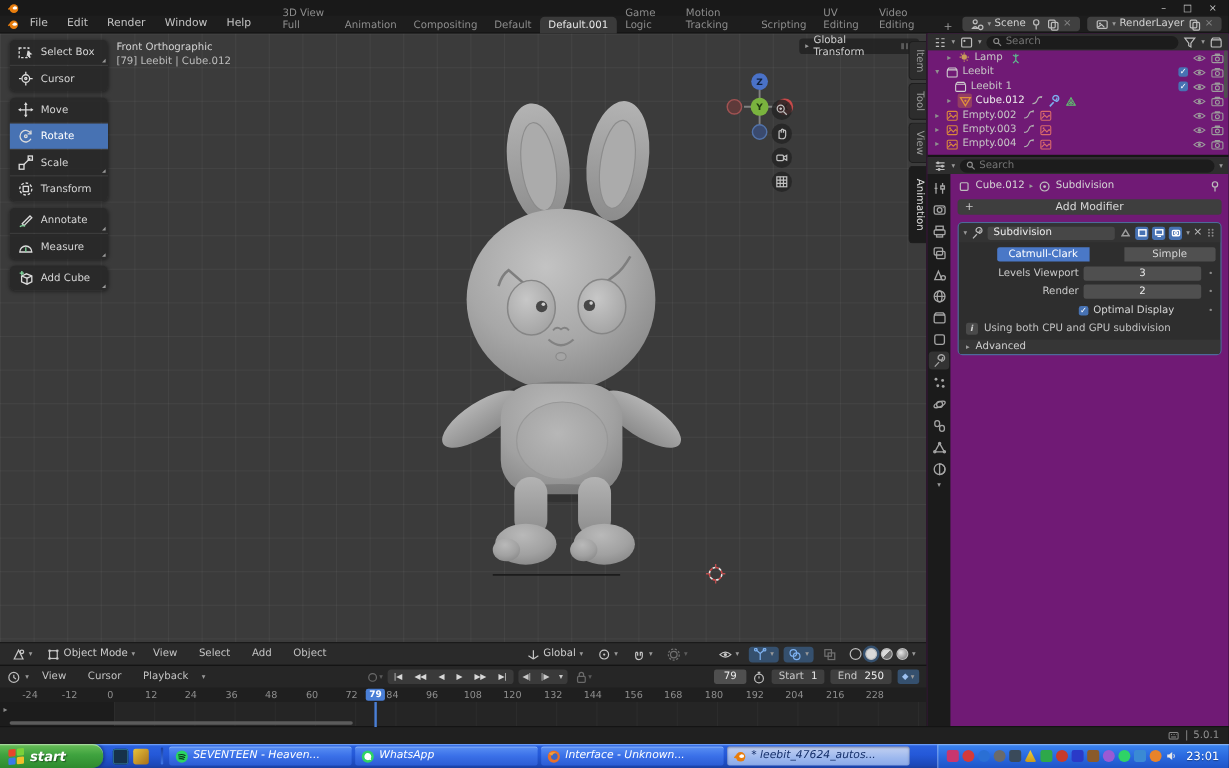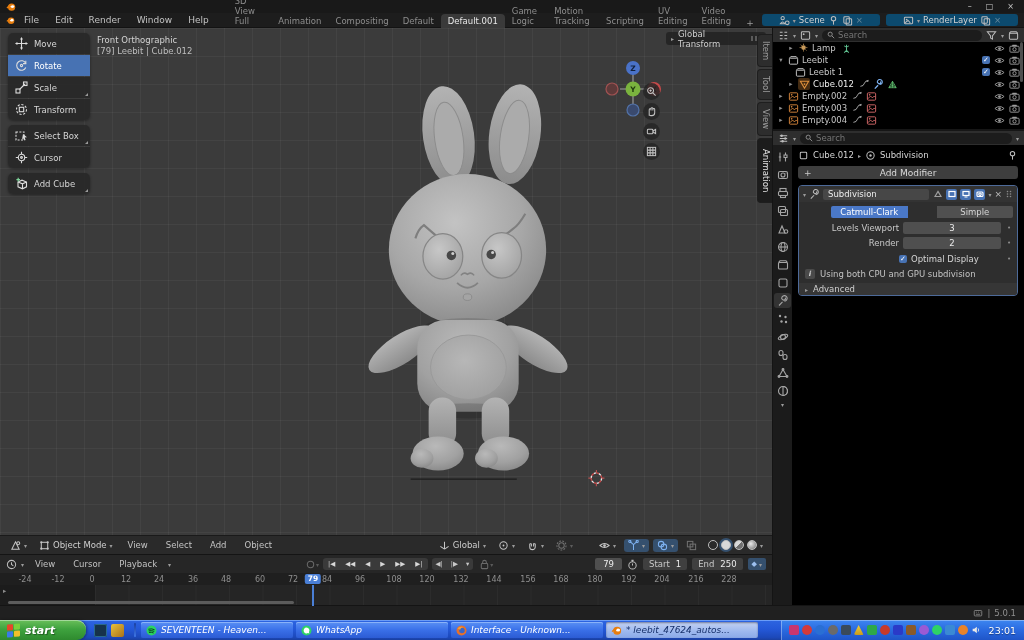--- a/index.html
+++ b/index.html
@@ -19,21 +19,21 @@
   .winbtns span{cursor:default;}
 
   
   #menubar{left:0;top:13px;width:1024px;height:15px;background:#1d1d1d;border-bottom:1px solid #131313;
     display:flex;align-items:center;padding:0 6px;gap:2px;}
   .menu-item{padding:1px 7px;color:#c3c3c3;}
   .ws-wrap{display:flex;align-items:flex-end;height:15px;margin-left:10px;}
   .ws-tab{padding:2px 7px 2px;color:#8d8d8d;font-size:8.5px;border-radius:4px 4px 0 0;}
   .ws-tab.active{background:#3a3a3a;color:#e8e8e8;}
   .ws-plus{color:#9d9d9d;padding:0 6px;}
-  .tb-widget{display:flex;align-items:center;gap:3px;background:#0c4a6e;border-radius:3px;height:12px;padding:0 17px;font-size:8.5px;color:#d2d2d2;}
+  .tb-widget{display:flex;align-items:center;gap:3px;background:#404040;border-radius:3px;height:12px;padding:0 7px;font-size:8.5px;color:#d2d2d2;}
   .dim{opacity:.45;}
 
   
   #viewport{left:0;top:28px;width:772px;height:507px;background:#3b3b3b;overflow:hidden;
     background-image:linear-gradient(rgba(255,255,255,.045) 1px,transparent 1px),
                      linear-gradient(90deg,rgba(255,255,255,.045) 1px,transparent 1px);
     background-size:28px 28px;}
   .vp-overlay{left:97px;top:7px;font-size:8.5px;color:#d4d4d4;line-height:11px;}
   .vp-overlay .sub{color:#bdbdbd;}
 
@@ -79,21 +79,21 @@
   .hicon .f{fill:#c6c6c6;stroke:none;}
   .hicon.blue *{stroke:#7db1f0;}
   .shade-dot{width:10px;height:10px;border-radius:50%;border:1px solid #bdbdbd;}
   .shade-dot.solid{background:#d9d9d9;}
   .shade-dot.mat{background:linear-gradient(135deg,#d9d9d9 50%,#6f6f6f 50%);}
   .shade-dot.rend{background:radial-gradient(circle at 35% 35%,#e8e8e8,#6f6f6f);}
   .shade-wrap{display:flex;align-items:center;gap:3px;padding:1px 3px;border-radius:3px;}
   .shade-wrap .sel{box-shadow:0 0 0 2px #35506e;}
 
   
-  #rightcol{left:772px;top:28px;width:252px;height:577px;background:#000000;border-left:1px solid #141414;display:flex;flex-direction:column;justify-content:center;}
+  #rightcol{left:772px;top:28px;width:252px;height:577px;background:#701a75;border-left:1px solid #141414;display:flex;flex-direction:column;justify-content:center;}
   .ed-header{height:14px;background:#2e2e2e;display:flex;align-items:center;gap:4px;padding:0 5px;flex:none;}
   .search{flex:1;height:11px;background:#1c1c1c;border-radius:6px;display:flex;align-items:center;gap:3px;padding:0 5px;}
   .search input{flex:1;background:transparent;border:none;outline:none;font:8.5px "DejaVu Sans",sans-serif;color:#cfcfcf;min-width:0;}
   .search input::placeholder{color:#757575;}
   .sicon{width:8px;height:8px;}
   .sicon *{stroke:#8d8d8d;fill:none;stroke-width:1.2;}
   .gicon{width:11px;height:11px;}
   .gicon *{stroke:#bdbdbd;fill:none;stroke-width:1.1;}
   .gicon .f{fill:#bdbdbd;stroke:none;}
 
@@ -349,20 +349,37 @@
       </g>
     </svg>
 
     <div class="vp-overlay abs">
       <div>Front Orthographic</div>
       <div class="sub">[79] Leebit | Cube.012</div>
     </div>
 
     <div id="toolshelf" class="abs">
       <div class="tgroup">
+        <div class="tool has-sub">
+          <svg class="ticon" viewBox="0 0 13 13">
+              <rect x="1" y="3" width="8" height="8" stroke-dasharray="2 1.4"></rect>
+              <path class="f" d="M8 5 L12 8.2 L9.7 8.6 L10.6 11 L9.4 11.4 L8.5 9 L7 10.6 Z"></path>
+            </svg>
+          <span>Select Box</span>
+        </div>
+        <div class="tool">
+          <svg class="ticon" viewBox="0 0 13 13">
+              <circle cx="6.5" cy="6.5" r="3.2"></circle>
+              <path d="M6.5 0.8 V3 M6.5 10 V12.2 M0.8 6.5 H3 M10 6.5 H12.2"></path>
+              <circle cx="6.5" cy="6.5" r="0.9" fill="#c86a5a" stroke="none"></circle>
+            </svg>
+          <span>Cursor</span>
+        </div>
+      </div>
+      <div class="tgroup">
         <div class="tool">
           <svg class="ticon" viewBox="0 0 13 13">
               <path d="M6.5 2 V11 M2 6.5 H11"></path>
               <path class="f" d="M6.5 0 L8 2.4 H5 Z M6.5 13 L8 10.6 H5 Z M0 6.5 L2.4 5 V8 Z M13 6.5 L10.6 5 V8 Z"></path>
             </svg>
           <span>Move</span>
         </div>
         <div class="tool active">
           <svg class="ticon" viewBox="0 0 13 13">
               <path d="M10.8 8.6 A4.8 4.8 0 1 1 10.8 4.4" stroke="#fff"></path>
@@ -384,32 +401,31 @@
           <svg class="ticon" viewBox="0 0 13 13">
               <circle cx="6.5" cy="6.5" r="5" stroke-dasharray="2.2 1.6"></circle>
               <rect x="4.3" y="4.3" width="4.4" height="4.4"></rect>
             </svg>
           <span>Transform</span>
         </div>
       </div>
       <div class="tgroup">
         <div class="tool has-sub">
           <svg class="ticon" viewBox="0 0 13 13">
-              <rect x="1" y="3" width="8" height="8" stroke-dasharray="2 1.4"></rect>
-              <path class="f" d="M8 5 L12 8.2 L9.7 8.6 L10.6 11 L9.4 11.4 L8.5 9 L7 10.6 Z"></path>
-            </svg>
-          <span>Select Box</span>
-        </div>
-        <div class="tool">
+              <path d="M3.5 9.5 L10 3 L11.5 4.5 L5 11 Z"></path>
+              <path class="g" d="M1.5 11.8 Q4 10.6 6 11.4"></path>
+            </svg>
+          <span>Annotate</span>
+        </div>
+        <div class="tool has-sub">
           <svg class="ticon" viewBox="0 0 13 13">
-              <circle cx="6.5" cy="6.5" r="3.2"></circle>
-              <path d="M6.5 0.8 V3 M6.5 10 V12.2 M0.8 6.5 H3 M10 6.5 H12.2"></path>
-              <circle cx="6.5" cy="6.5" r="0.9" fill="#c86a5a" stroke="none"></circle>
-            </svg>
-          <span>Cursor</span>
+              <path d="M1.5 11 A5 5 0 0 1 11.5 11 Z"></path>
+              <path d="M6.5 11 V7" class="g"></path>
+            </svg>
+          <span>Measure</span>
         </div>
       </div>
       <div class="tgroup">
         <div class="tool has-sub">
           <svg class="ticon" viewBox="0 0 13 13">
               <path d="M3 5 L7 3.2 L11.5 5 L11.5 9.8 L7.5 11.8 L3 9.8 Z"></path>
               <path d="M3 5 L7.5 6.8 L11.5 5 M7.5 6.8 V11.8"></path>
               <path class="gf" d="M2.6 0.8 H3.8 V2 H5 V3.2 H3.8 V4.4 H2.6 V3.2 H1.4 V2 H2.6 Z"></path>
             </svg>
           <span>Add Cube</span>

